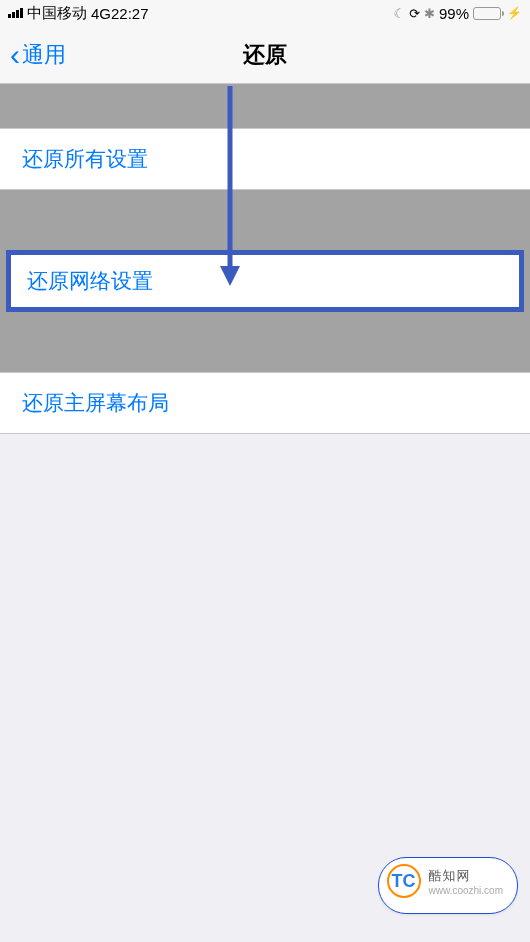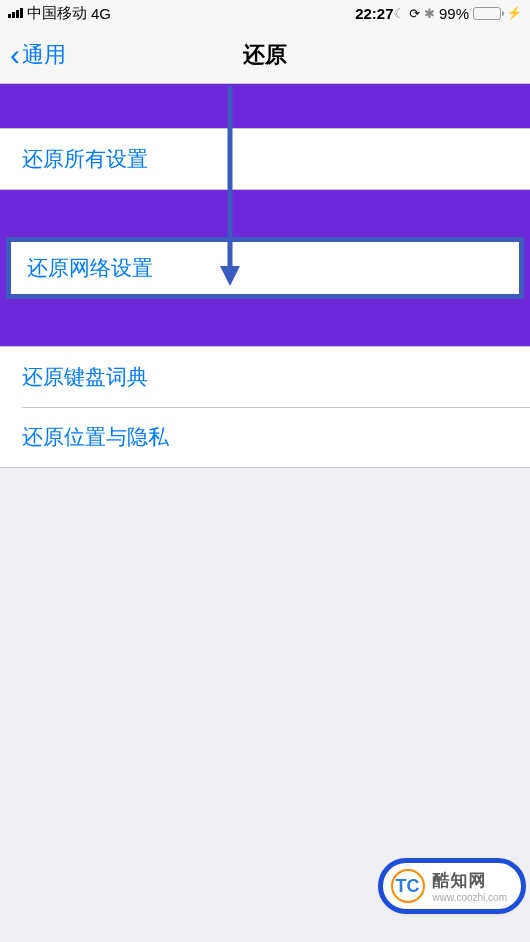--- a/index.html
+++ b/index.html
@@ -9,21 +9,21 @@
       height: 26px;
       background: #f7f7f7;
       display: flex;
       align-items: center;
       padding: 0 8px;
       font-size: 15px;
       font-weight: 500;
       color: #000;
     }
     .status-left { display: flex; align-items: center; gap: 4px; }
-    .status-center { flex: 1; text-align: right; font-weight: 700; }
+    .status-center { flex: 1; text-align: left; font-weight: 400; }
     .status-right { display: flex; align-items: center; gap: 4px; }
     .signal-bars { display: inline-flex; align-items: flex-end; gap: 1px; }
     .signal-bars span { width: 3px; background: #000; display: inline-block; }
     .signal-bars span:nth-child(1){height:4px;} .signal-bars span:nth-child(2){height:6px;}
     .signal-bars span:nth-child(3){height:8px;} .signal-bars span:nth-child(4){height:10px;}
     .battery { border: 1.5px solid #999; border-radius: 3px; width: 28px; height: 13px; position: relative; display: inline-block; }
     .battery::after { content:""; position:absolute; right:-4px; top:3px; width:2px; height:5px; background:#999; border-radius:0 2px 2px 0;}
     .battery-fill { background:#4cd964; height:100%; width:40%; border-radius:1px 0 0 1px; }
     .moon { font-size:13px; color:#888; }
     .lock-icon { font-size:13px; }
@@ -35,72 +35,72 @@
       background: #f7f7f7;
       border-bottom: 1px solid #c8c7cc;
       display: flex;
       align-items: center;
       position: relative;
     }
     .back-btn { display: flex; align-items: center; color: #007aff; font-size: 22px; padding-left: 10px; cursor: pointer; }
     .back-chevron { font-size: 30px; font-weight: 300; margin-right: 2px; line-height: 1; }
     .nav-title { position: absolute; left: 0; right: 0; text-align: center; font-size: 22px; font-weight: 600; color: #000; pointer-events: none; }
     
-    .content { background: #6d28d9; }
+    .content { background: #a3a3a3; }
     .spacer-lg { height: 44px; }
     
     .group { background: #fff; border-top: 1px solid #c8c7cc; border-bottom: 1px solid #c8c7cc; }
     .cell {
       min-height: 60px;
       display: flex;
       align-items: center;
       padding: 0 22px;
       font-size: 21px;
       color: #007aff;
       background: #fff;
       cursor: pointer;
       position: relative;
     }
     .cell + .cell::before {
       content: ""; position: absolute; left: 22px; right: 0; top: 0; height: 1px; background: #c8c7cc;
     }
     .highlight-row {
       min-height: 62px;
       border: 5px solid #3b5bbf;
-      margin: 3px 6px;
+      margin: 16px 6px;
       display: flex; align-items: center;
       padding: 0 16px;
       font-size: 21px; color: #007aff; background: #fff;
       cursor: pointer;
     }
     
     .arrow-overlay {
       position: absolute;
       left: 218px; top: 86px;
       pointer-events: none;
     }
     
     .watermark {
       position: absolute;
-      right: 4px; bottom: 28px;
+      right: 12px; bottom: 28px;
       display: flex; align-items: center;
       background: #fff;
-      border: 5px solid #1d4ed8;
+      border: 1px solid #1d4ed8;
       border-radius: 28px;
-      padding: 6px 14px 6px 8px;
+      padding: 6px 14px 15px 8px;
       box-shadow: 0 1px 3px rgba(0,0,0,0.08);
     }
     .wm-logo {
       width: 34px; height: 34px; border-radius: 50%;
       border: 2px solid #ff8a00;
       display: flex; align-items: center; justify-content: center;
       font-weight: 700; color: #2a7de1; font-size: 18px;
       margin-right: 8px;
     }
-    .wm-text { font-size: 17px; color: #5b5b5b; font-weight: 700; letter-spacing: 1px; }
+    .wm-text { font-size: 13px; color: #5b5b5b; font-weight: 400; letter-spacing: 1px; }
     .wm-url { font-size: 10px; color: #aaa; text-align: right; }
   </style>
 </head>
 <body>
 
 <div class="status-bar">
   <div class="status-left">
     <span class="signal-bars">
         <span></span>
         <span></span>
@@ -141,24 +141,21 @@
   <div class="spacer-lg"></div>
 
   <div class="highlight-row">
     <span>还原网络设置</span>
   </div>
 
   <div class="spacer-lg"></div>
 
   <div class="group">
     <div class="cell">
-      <span>还原键盘词典</span>
-    </div>
-    <div class="cell">
-      <span>还原位置与隐私</span>
+      <span>还原主屏幕布局</span>
     </div>
   </div>
 </div>
 
 <svg class="arrow-overlay" width="30" height="200">
   <line x1="12" y1="0" x2="12" y2="185" stroke="#3b5bbf" stroke-width="5"></line>
   <polygon points="12,200 2,180 22,180" fill="#3b5bbf"></polygon>
 </svg>
 
 <div class="watermark">

